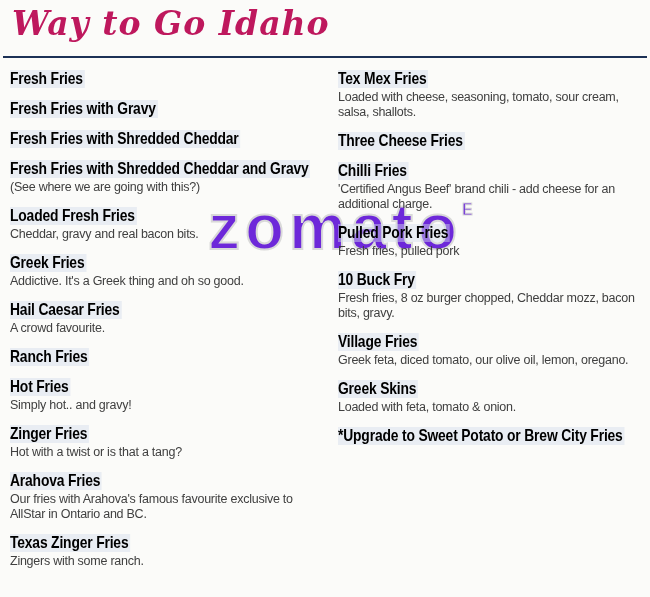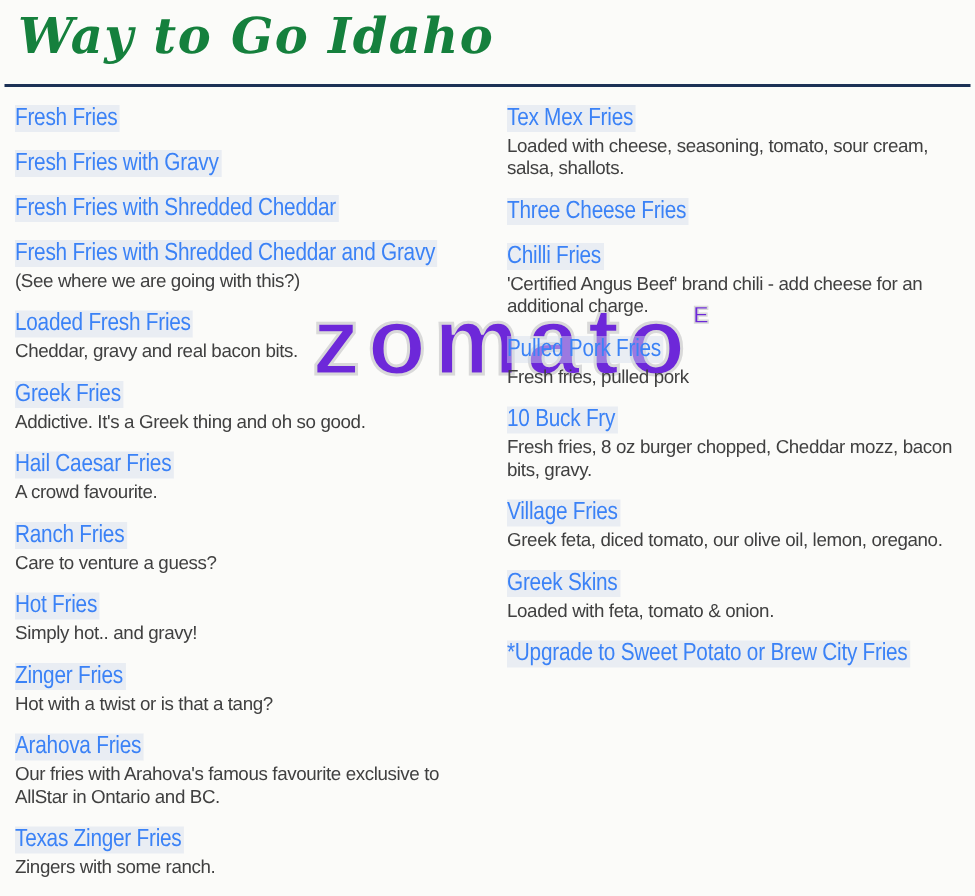--- a/index.html
+++ b/index.html
@@ -14,21 +14,21 @@
 
   
   .page-title {
     position: absolute;
     left: 12px; top: 4px;
     font-family: "DejaVu Serif", serif;
     font-style: italic;
     font-weight: bold;
     font-size: 33px;
     letter-spacing: 1px;
-    color: #15803d;
+    color: #be185d;
     white-space: nowrap;
   }
   .header-rule {
     position: absolute;
     left: 3px; right: 3px; top: 56px;
     height: 2px;
     background: #1c3156;
   }
 
   
@@ -59,23 +59,23 @@
     z-index: 1;
   }
   .menu-col-left  { left: 10px;  width: 320px; }
   .menu-col-right { left: 338px; width: 306px; }
 
   .item { margin: 0 0 12px 0; }
   .item h3 {
     margin: 0;
     font-size: 16.5px;
     line-height: 17px;
-    font-weight: normal;
+    font-weight: bold;
     letter-spacing: -0.2px;
-    color: #3b82f6;
+    color: #000000;
     white-space: nowrap;
   }
   .item h3 .hl {
     display: inline-block;
     transform: scaleX(0.84);
     transform-origin: left center;
     background: rgba(210, 219, 235, 0.45);
     padding: 0 2px 1px 0;
   }
   .item p {
@@ -127,21 +127,20 @@
       <p>Addictive. It's a Greek thing and oh so good.</p>
     </div>
 
     <div class="item">
       <h3><span class="hl">Hail Caesar Fries</span></h3>
       <p>A crowd favourite.</p>
     </div>
 
     <div class="item">
       <h3><span class="hl">Ranch Fries</span></h3>
-      <p>Care to venture a guess?</p>
     </div>
 
     <div class="item">
       <h3><span class="hl">Hot Fries</span></h3>
       <p>Simply hot.. and gravy!</p>
     </div>
 
     <div class="item">
       <h3><span class="hl">Zinger Fries</span></h3>
       <p>Hot with a twist or is that a tang?</p>

